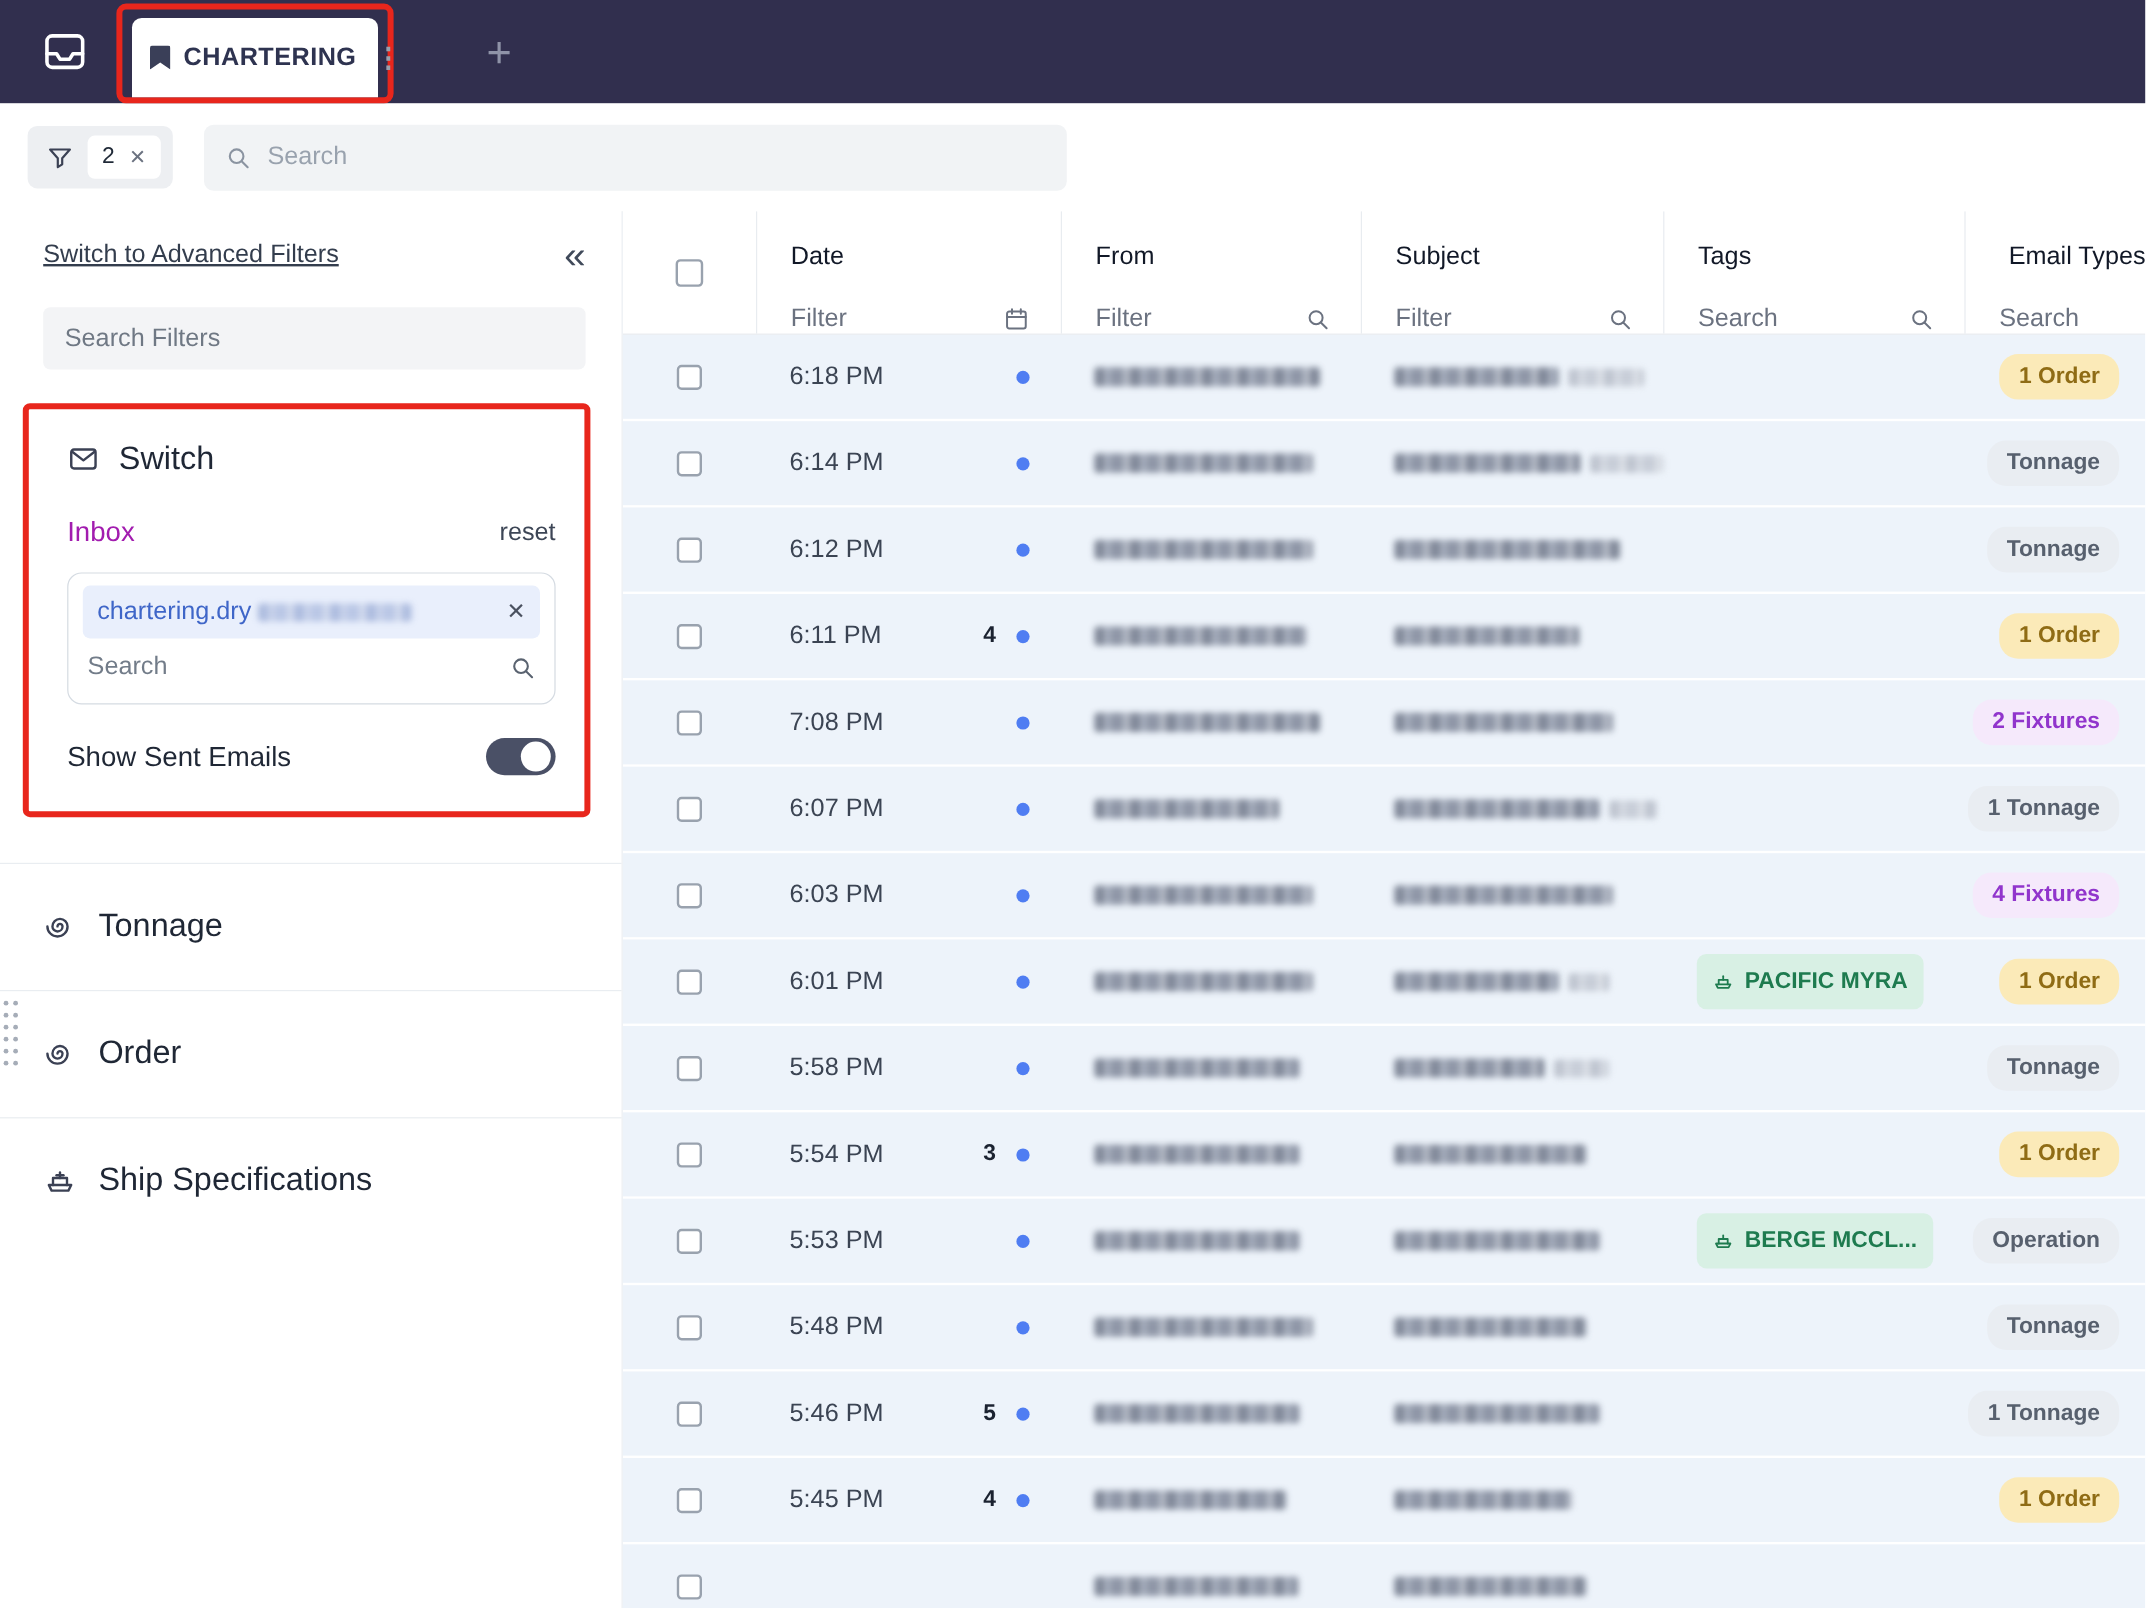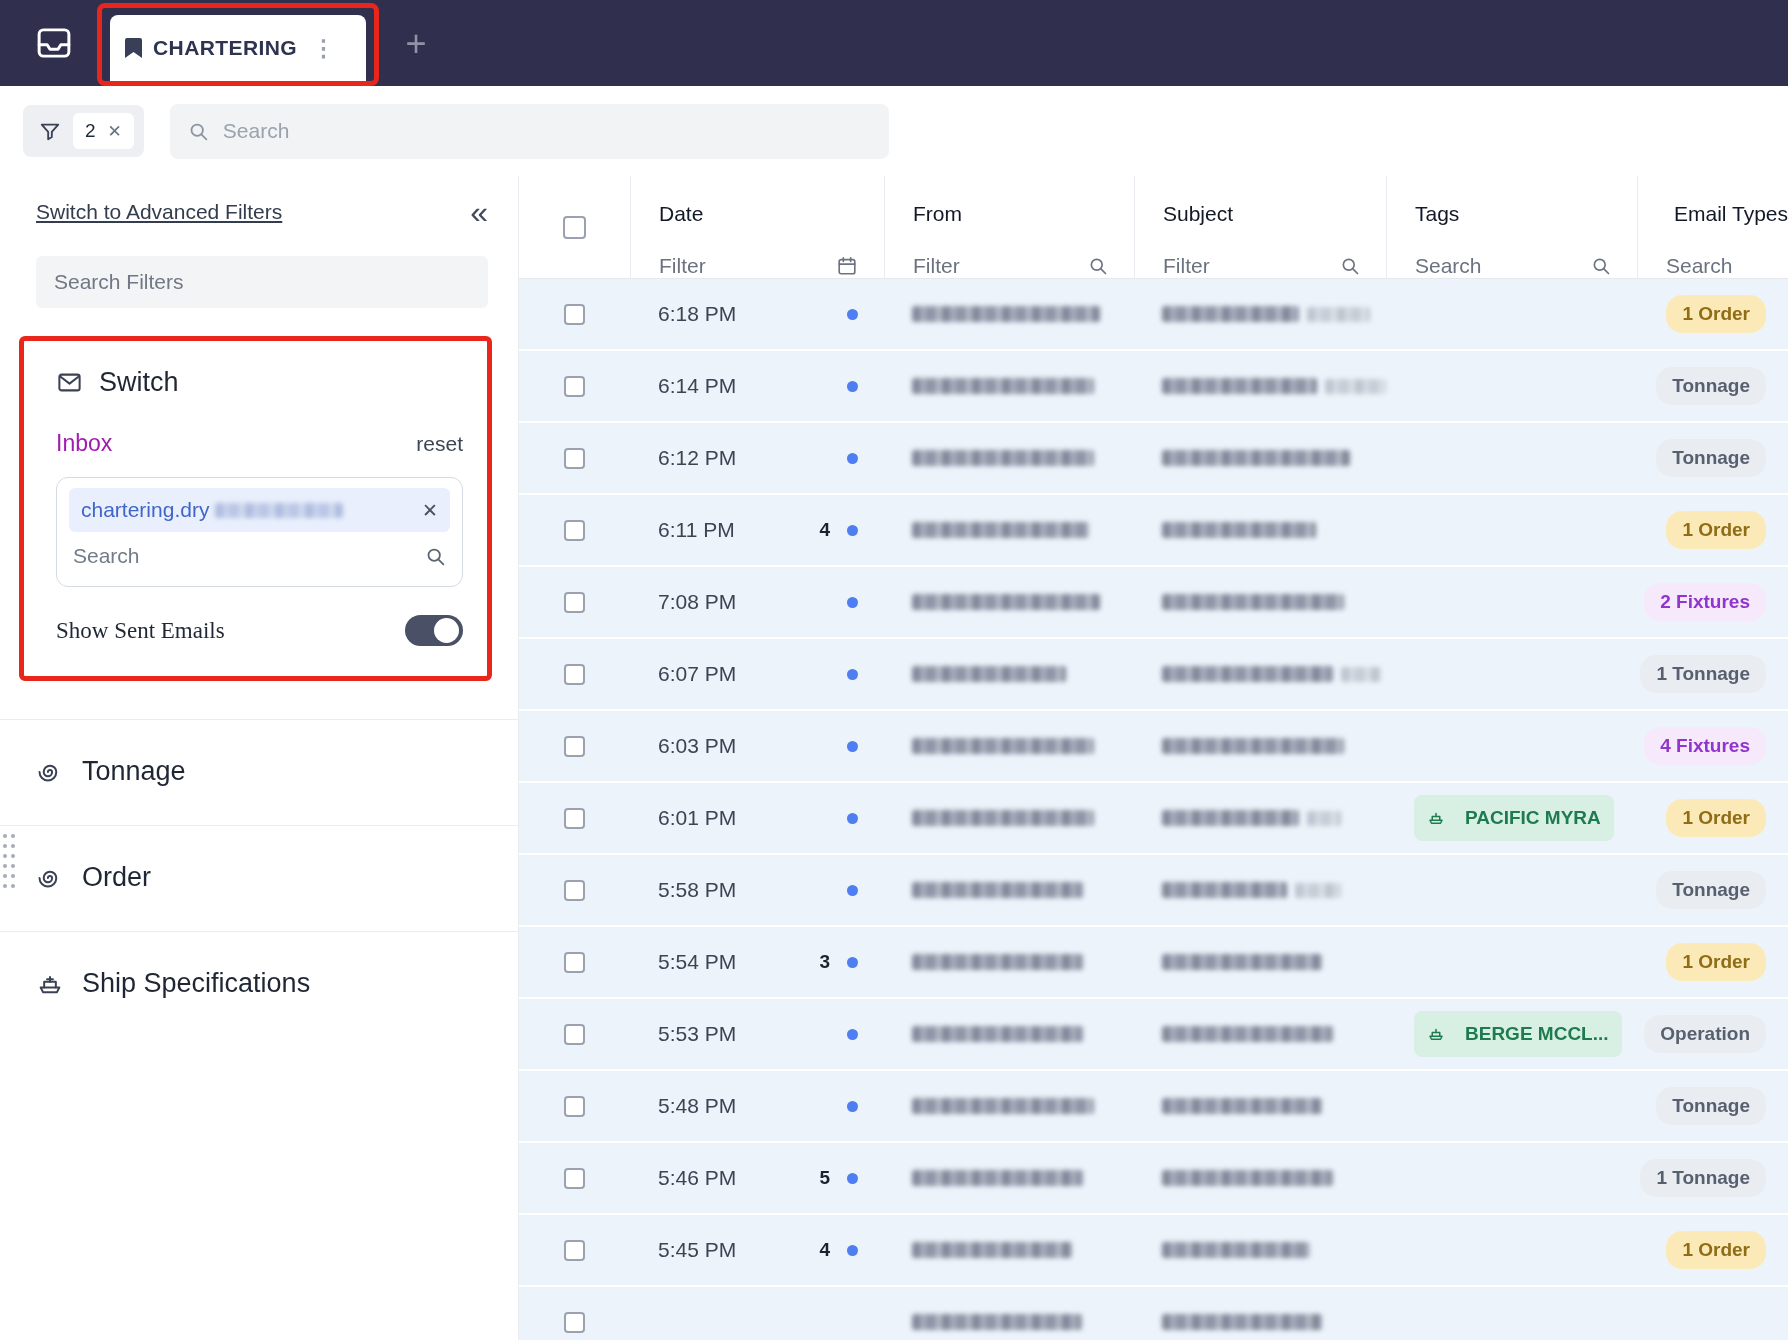--- a/index.html
+++ b/index.html
@@ -3,21 +3,21 @@
 <meta charset="utf-8">
 <style>
   * { margin:0; padding:0; box-sizing:border-box; }
   html,body { background:#fff; }
   body { font-family:"Liberation Sans", sans-serif; }
   .page { position:relative; width:1788px; height:1340px; overflow:hidden; background:#fff; }
 
   
   .topbar { position:relative; height:86px; background:#312f4e; display:flex; align-items:center; }
   .inbox-btn { margin-left:30px; width:48px; height:48px; display:flex; align-items:center; justify-content:center; cursor:pointer; }
-  .tab-highlight { position:absolute; left:97px; top:3px; width:282px; height:83px; border:5px solid #e8261c; border-radius:8px; padding:7px 8px 0; }
+  .tab-highlight { position:absolute; left:97px; top:3px; width:231px; height:83px; border:5px solid #e8261c; border-radius:8px; padding:7px 8px 0; }
   .tab { height:100%; background:#ffffff; border-radius:8px 8px 0 0; display:flex; align-items:center; gap:11px; padding:0 15px; cursor:pointer; }
   .tab-label { font-size:21px; font-weight:700; color:#2e3350; letter-spacing:.4px; white-space:nowrap; }
   .kebab { color:#9aa0ad; font-size:23px; font-weight:700; margin-left:4px; cursor:pointer; }
   .new-tab { position:absolute; left:396px; top:24px; width:40px; height:40px; color:#8f93a8; font-size:36px; font-weight:400; display:flex; align-items:center; justify-content:center; cursor:pointer; }
 
   
   .toolbar { height:90px; background:#fff; display:flex; align-items:center; padding-left:23px; gap:26px; }
   .filter-pill { height:52px; background:#edeff2; border-radius:8px; display:flex; align-items:center; gap:12px; padding:0 10px 0 16px; cursor:pointer; }
   .filter-chip { background:#ffffff; border-radius:6px; height:36px; display:flex; align-items:center; gap:12px; padding:0 12px; }
   .filter-count { font-size:19px; color:#1f2937; }
@@ -47,21 +47,21 @@
   .inbox-row { display:flex; justify-content:space-between; align-items:center; margin-top:32px; padding-left:18px; }
   .inbox-label { font-size:23px; color:#a21caf; font-weight:500; }
   .reset-link { font-size:21px; color:#3d4656; cursor:pointer; }
   .inbox-input { margin:20px 0 0 18px; border:1px solid #d5dbe2; border-radius:12px; padding:10px 12px 6px; }
   .inbox-chip { background:#e9effc; border-radius:6px; height:44px; display:flex; align-items:center; padding:0 12px; gap:6px; }
   .chip-text { font-size:21px; color:#3f66c8; white-space:nowrap; }
   .chip-x { margin-left:auto; font-size:19px; color:#4a5160; cursor:pointer; }
   .chip-search { height:48px; display:flex; align-items:center; padding:0 4px; }
   .chip-search input { flex:1; border:none; outline:none; background:transparent; font-family:"Liberation Sans", sans-serif; font-size:21px; color:#4b5563; }
   .chip-search input::placeholder { color:#727c89; }
-  .sent-row { display:flex; justify-content:space-between; align-items:center; margin-top:28px; padding-left:18px;font-family:Liberation Serif, serif; }
+  .sent-row { display:flex; justify-content:space-between; align-items:center; margin-top:28px; padding-left:18px; }
   .sent-label { font-size:23px; color:#1f2735; }
   .toggle { position:relative; width:58px; height:31px; border-radius:16px; background:#4a5066; cursor:pointer; flex-shrink:0; }
   .toggle .knob { position:absolute; right:4px; top:3px; width:25px; height:25px; border-radius:50%; background:#fff; }
 
   .side-divider { height:1px; background:#e9edf1; margin-top:38px; }
   .side-section { display:flex; align-items:center; gap:18px; padding:36px 0 0 36px; cursor:pointer; }
   .side-section .lbl { font-size:27px; color:#1f2735; }
   .side-section + .side-divider { margin-top:38px; }
 
   .drag-handle { position:absolute; left:3px; top:834px; display:grid; grid-template-columns:repeat(2, 4px); grid-gap:6px 4px; cursor:col-resize; }
@@ -94,21 +94,21 @@
   .c-tags { width:251px; padding-left:28px; }
   .c-types { flex:1; justify-content:flex-end; padding-right:22px; }
 
   .red-dark { height:16px; border-radius:3px; filter:blur(2.5px); opacity:.85;
     background:repeating-linear-gradient(90deg,#6e7688 0 8px,#9aa2b2 8px 14px,#7e8698 14px 24px,#aab0bd 24px 30px); }
   .red-light { height:15px; border-radius:3px; filter:blur(2.5px); opacity:.8;
     background:repeating-linear-gradient(90deg,#b3b9c5 0 8px,#ced3dc 8px 14px,#bec4cf 14px 24px,#d7dbe2 24px 30px); }
   .chip-redacted { display:inline-block; width:128px; height:15px; border-radius:3px; filter:blur(2.5px); opacity:.8; vertical-align:middle;
     background:repeating-linear-gradient(90deg,#9fb0d8 0 8px,#c0cbe6 8px 14px,#aebde0 14px 24px,#ccd5ea 24px 30px); }
 
-  .vessel-tag { display:inline-flex; align-items:center; gap:20px; background:#d8f0e4; color:#1e7b4f; border-radius:8px; padding:12px 13px; font-size:19px; font-weight:700; white-space:nowrap; cursor:pointer; }
+  .vessel-tag { display:inline-flex; align-items:center; gap:9px; background:#d8f0e4; color:#1e7b4f; border-radius:8px; padding:12px 13px; font-size:19px; font-weight:700; white-space:nowrap; cursor:pointer; }
   .badge { border-radius:16px; padding:8px 16px; font-size:19px; font-weight:700; white-space:nowrap; }
   .badge-order { background:#fbeab8; color:#8f6c15; }
   .badge-neutral { background:#e9edf2; color:#57606e; }
   .badge-fixture { background:#f5e9fb; color:#9135cc; }
 
   svg { display:block; }
 </style>
 </head>
 <body>
 

